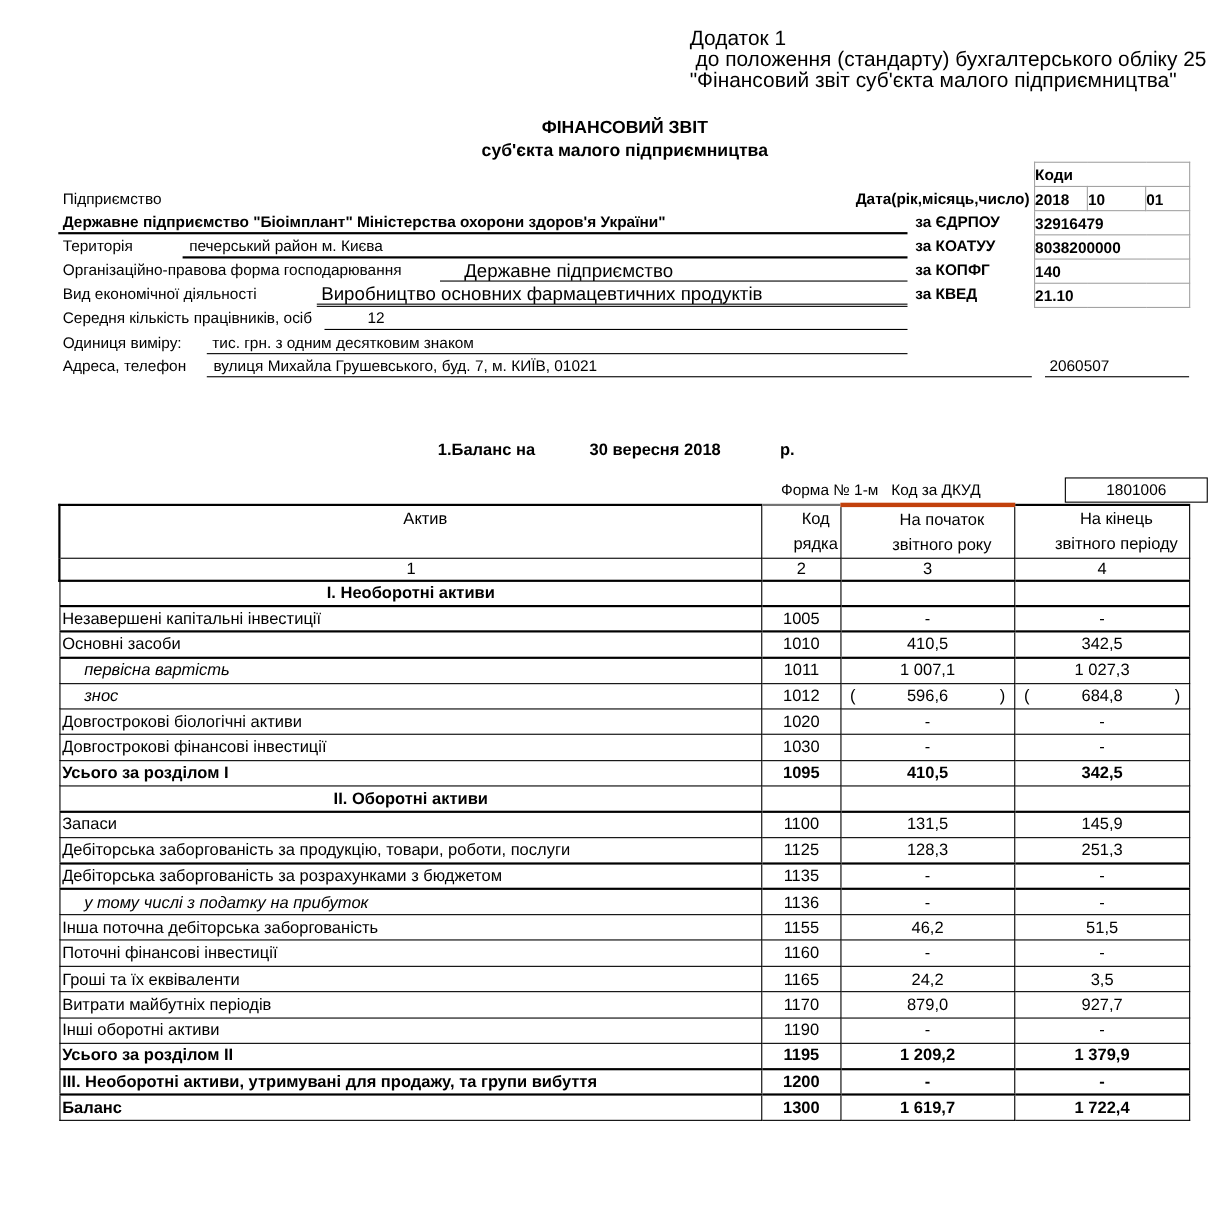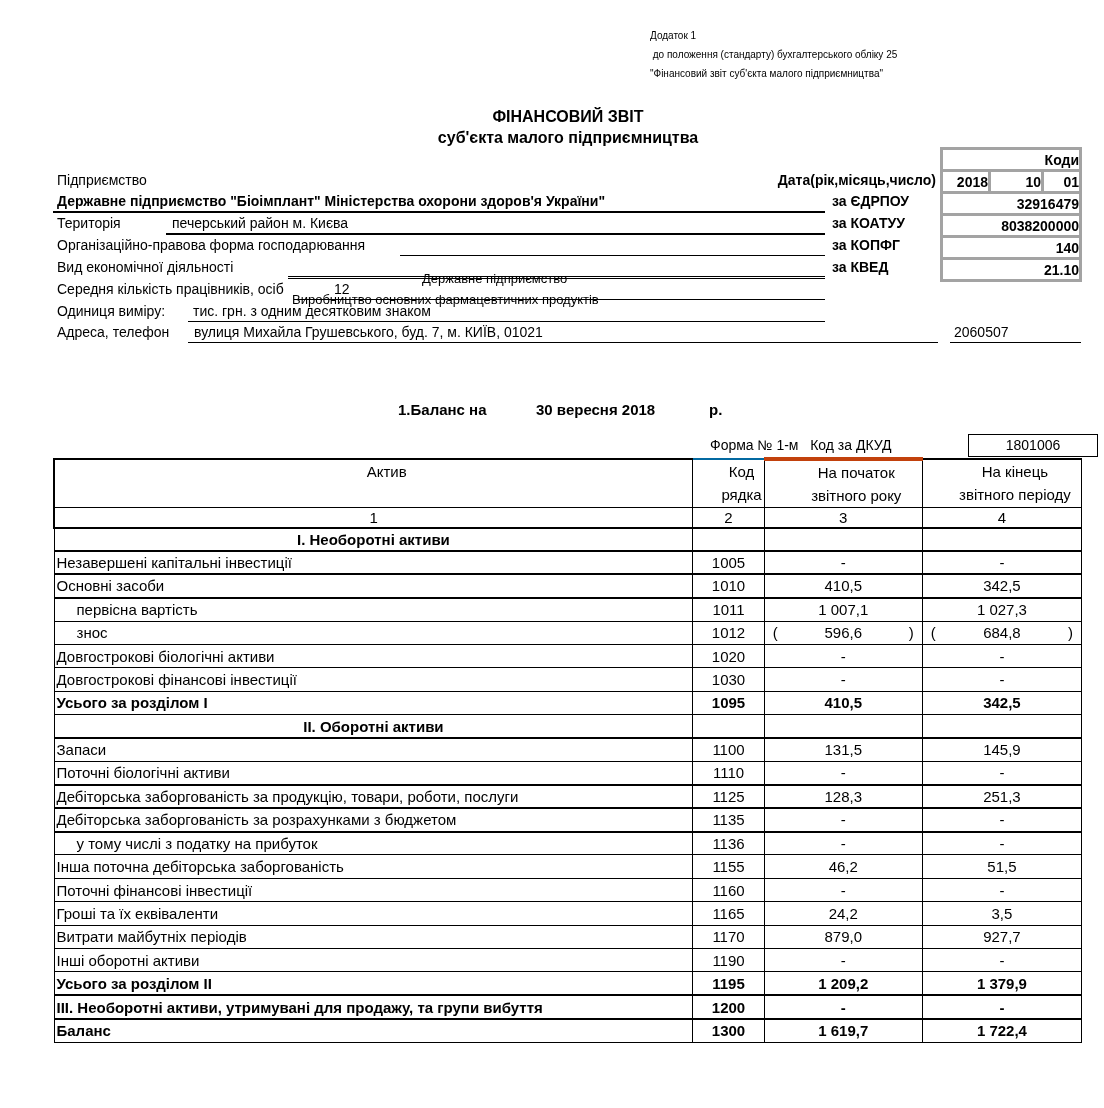--- a/index.html
+++ b/index.html
@@ -3,43 +3,43 @@
 <meta charset="utf-8">
 <style>
   * { box-sizing: border-box; margin: 0; padding: 0; }
   body {
     width: 1104px; height: 1108px; background: #ffffff; color: #000;
     font-family: "Liberation Sans", sans-serif; font-size: 14px;
     position: relative; overflow: hidden;
   }
   .abs { position: absolute; white-space: nowrap; }
   .bold { font-weight: bold; }
-  .appendix { left: 650px; top: 26px; line-height: 19px; font-size: 10px; }
+  .appendix { left: 627px; top: 26px; line-height: 19px; font-size: 19px; }
   .title1 { left: 0; width: 1136px; top: 108px; text-align: center; font-size: 16px; font-weight: bold; }
   .title2 { left: 0; width: 1136px; top: 129px; text-align: center; font-size: 16px; font-weight: bold; }
 
   .uline { position: absolute; border-bottom: 1px solid #000; }
   .uline.thick { border-bottom: 2px solid #000; }
 
   .codes { position: absolute; left: 940px; top: 147px; width: 142px; border-collapse: collapse; font-weight: bold; font-size: 14px; }
-  .codes td { border: 3px solid #a3a3a3; text-align: right; height: 22px; padding: 0; }
-
-  .small { font-size: 13px; margin-top: 34px; }
+  .codes td { border: 1px solid #a3a3a3; text-align: left; height: 22px; padding: 0; }
+
+  .small { font-size: 17px; }
 
   .bal-title { top: 401px; font-size: 15px; font-weight: bold; }
   .dkud-box { position: absolute; left: 951px; top: 434px; width: 130px; height: 23px; border: 1px solid #000; text-align: center; line-height: 21px; font-size: 14px; margin-left: 17px; }
 
   table.main { position: absolute; left: 53px; top: 457px; width: 1029px; border-collapse: collapse; font-size: 15px; font-family: "Liberation Sans", sans-serif; }
   table.main td { border: 1px solid #000; height: 23.4px; padding: 0 2px; vertical-align: middle; }
   table.main td.c { text-align: center; }
   table.main .hdr td { height: 46px; text-align: center; line-height: 23px; vertical-align: top; padding-left: 28px; }
   table.main .colnum td { height: 20px; text-align: center; border-bottom: 2px solid #000; }
   table.main tr.thickb td { border-bottom: 2px solid #000; }
   table.main tr.bold td { font-weight: bold; }
-  table.main td.ind { padding-left: 22px; }
+  table.main td.ind { padding-left: 22px; font-style: italic; }
   table.main td.sect { text-align: center; font-weight: bold; }
   .paren { display: flex; justify-content: space-between; align-items: center; padding: 0 6px; }
   .col1 { width: 645px; } .col2 { width: 65px; } .col3 { width: 159px; } .col4 { width: 160px; }
   .outer-left { border-left: 2px solid #000 !important; }
 </style>
 </head>
 <body>
 
 <div class="abs appendix">
   <div>Додаток 1</div>
@@ -116,21 +116,21 @@
 <div class="abs bal-title" style="left:536px;">30 вересня 2018</div>
 <div class="abs bal-title" style="left:709px;">р.</div>
 
 <div class="abs" style="left:710px; top:437px; white-space:pre;">Форма № 1-м   Код за ДКУД</div>
 <div class="dkud-box">1801006</div>
 
 <table class="main">
   <tbody id="tbody">
     <tr class="hdr">
       <td class="col1 outer-left" style="border-top:2px solid #000"><span>Актив</span></td>
-      <td class="col2" style="border-top:2px solid #0369a1"><span>Код</span><br><span>рядка</span></td>
+      <td class="col2" style="border-top:2px solid #737373"><span>Код</span><br><span>рядка</span></td>
       <td class="col3" style="border-top:4px solid #c2410c"><span>На початок</span><br><span>звітного року</span></td>
       <td class="col4" style="border-top:2px solid #000"><span>На кінець</span><br><span>звітного періоду</span></td>
     </tr>
     <tr class="colnum">
       <td class="outer-left">1</td>
       <td>2</td>
       <td>3</td>
       <td>4</td>
     </tr>
   <tr class="thickb">
@@ -199,26 +199,20 @@
         <td></td>
         <td></td>
       </tr>
       <tr class="">
         <td class="">Запаси</td>
         <td class="c">1100</td>
         <td class="c">131,5</td>
         <td class="c">145,9</td>
       </tr>
       <tr class="thickb">
-        <td class="">Поточні біологічні активи</td>
-        <td class="c">1110</td>
-        <td class="c">-</td>
-        <td class="c">-</td>
-      </tr>
-      <tr class="thickb">
         <td class="">Дебіторська заборгованість за продукцію, товари, роботи, послуги</td>
         <td class="c">1125</td>
         <td class="c">128,3</td>
         <td class="c">251,3</td>
       </tr>
       <tr class="thickb">
         <td class="">Дебіторська заборгованість за розрахунками з бюджетом</td>
         <td class="c">1135</td>
         <td class="c">-</td>
         <td class="c">-</td>

